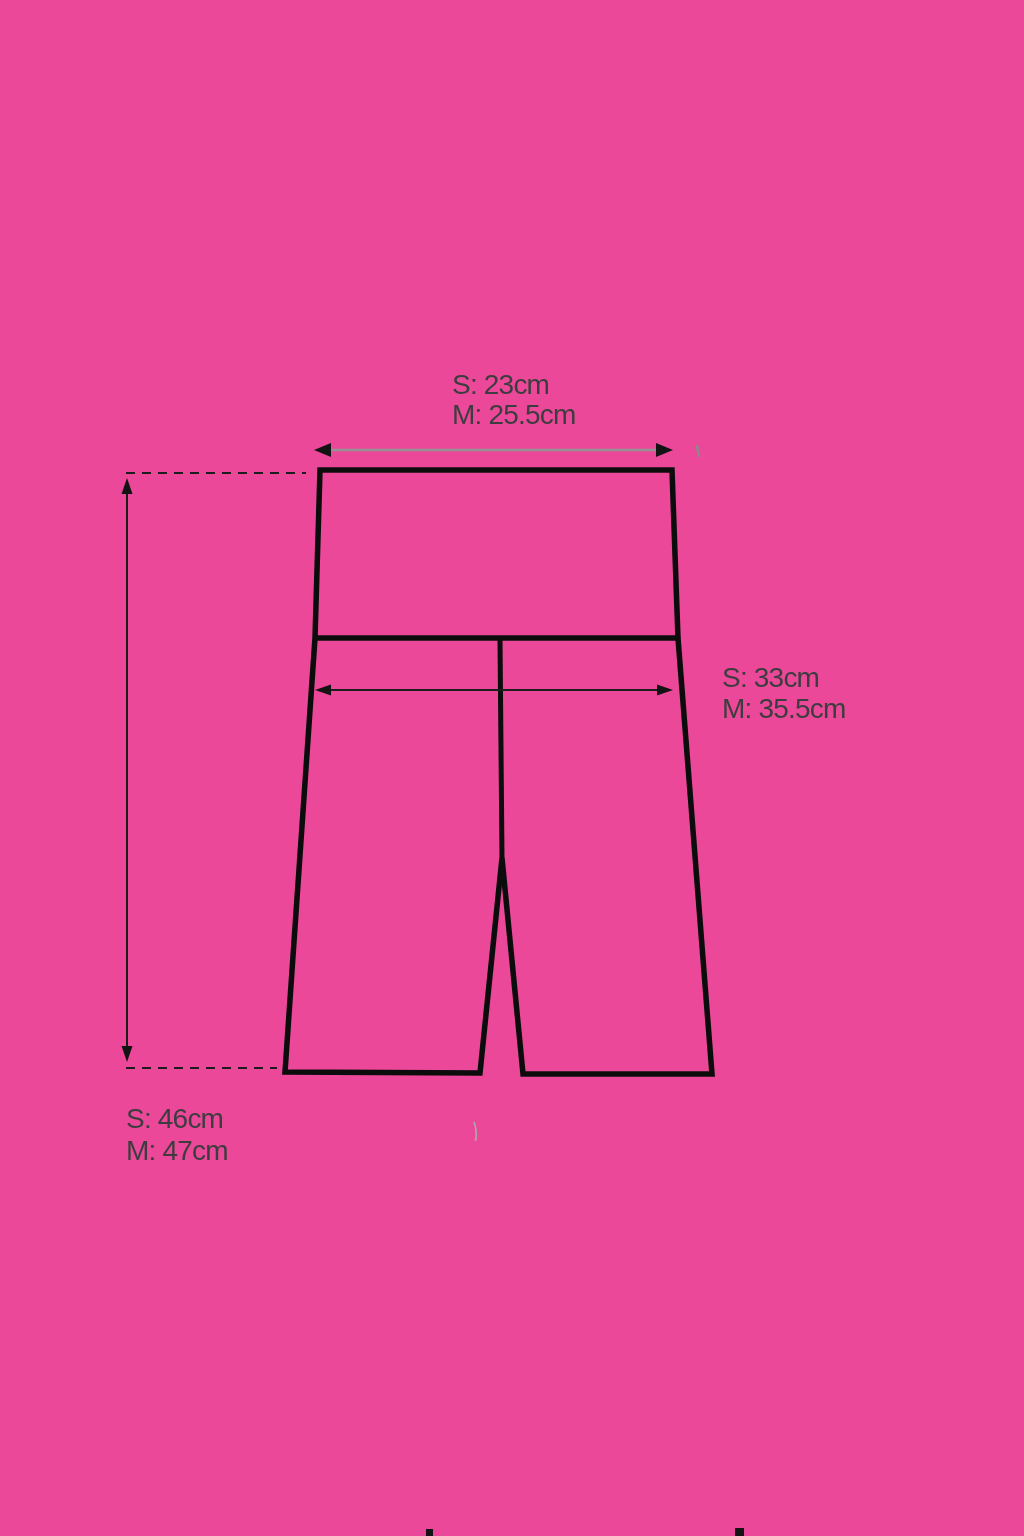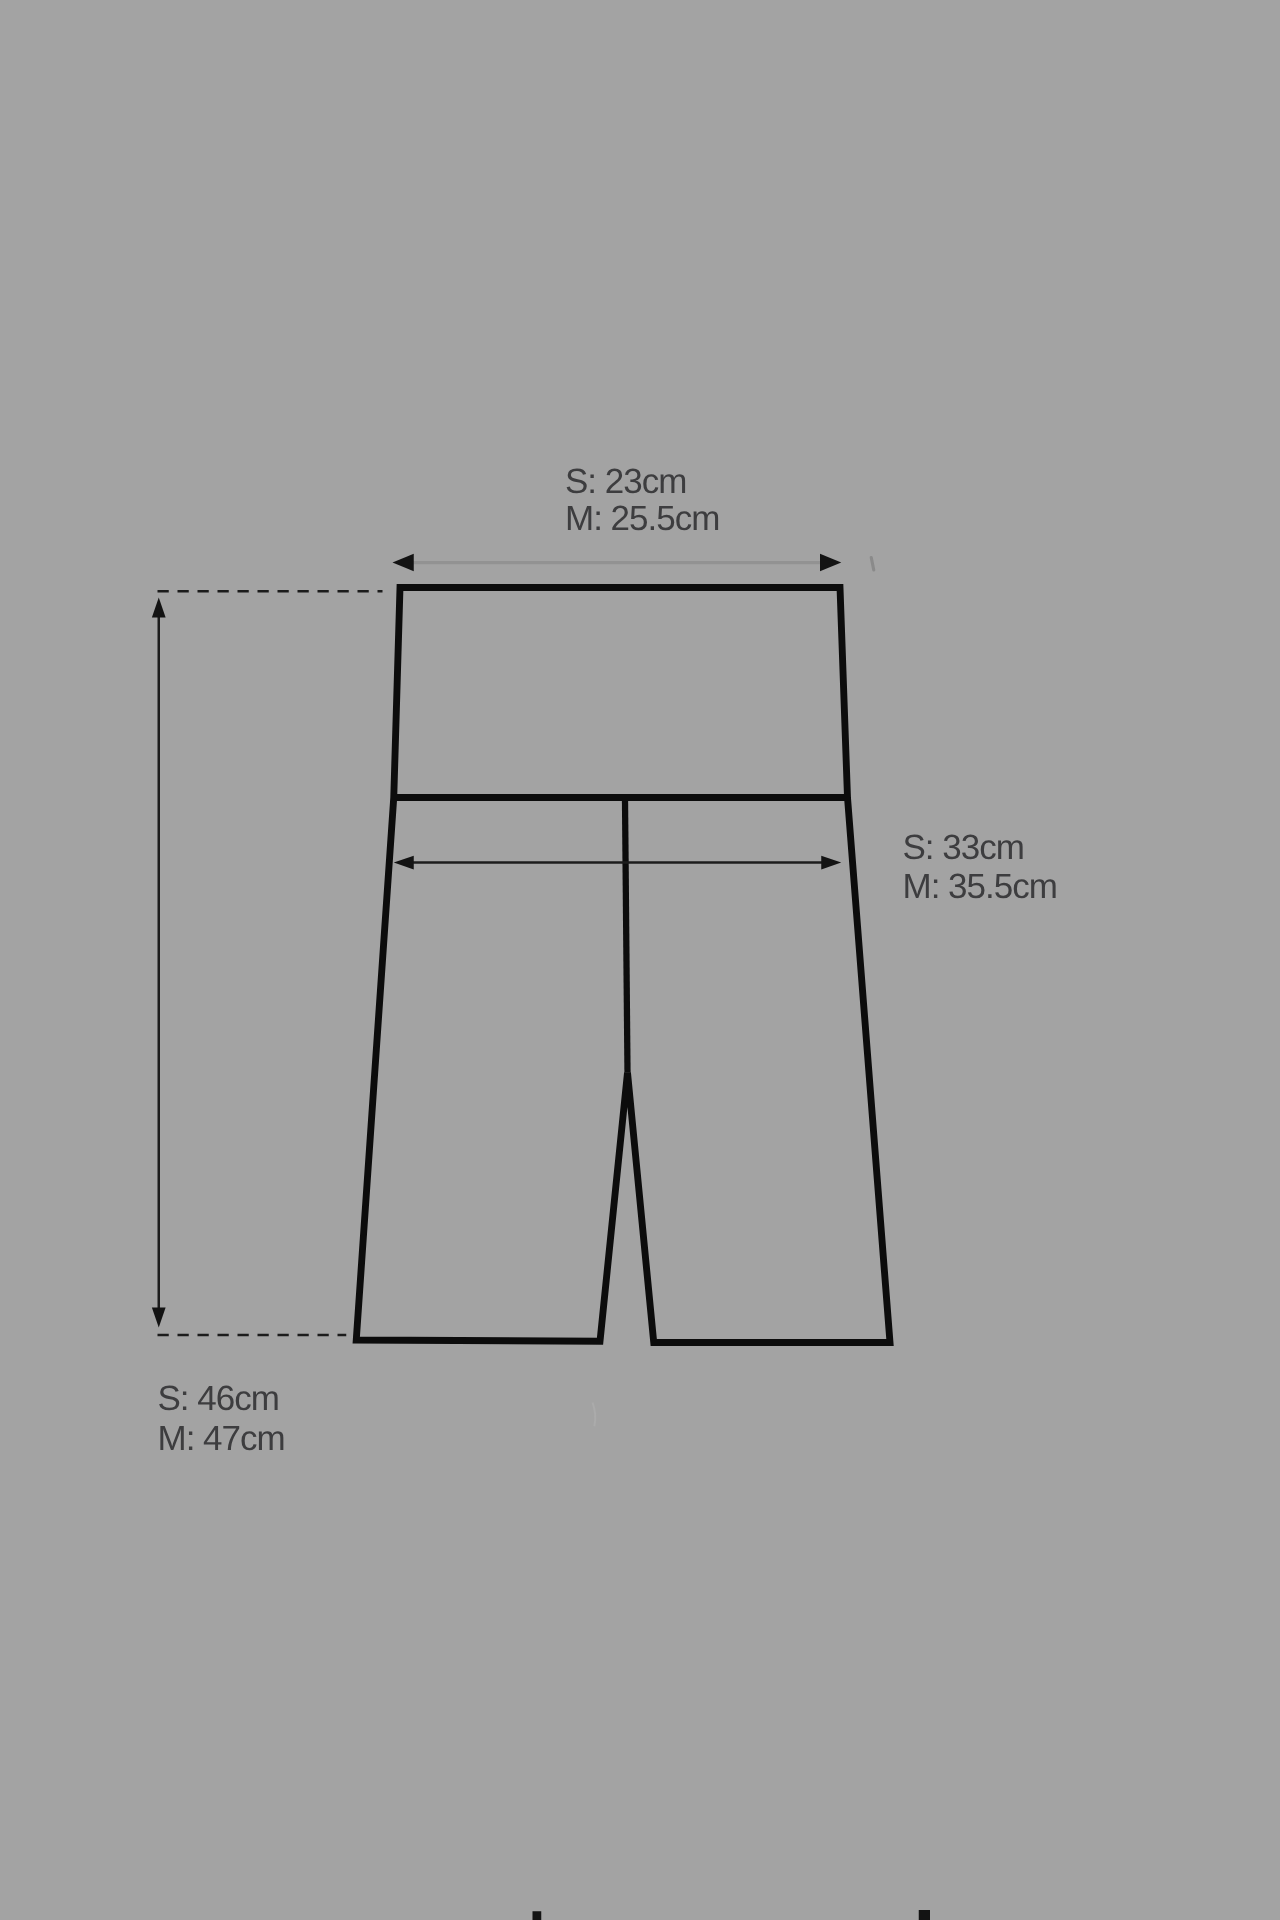--- a/index.html
+++ b/index.html
@@ -4,21 +4,21 @@
 <style>
   html, body {
     margin: 0;
     padding: 0;
     background: #ffffff;
   }
   .page {
     position: relative;
     width: 1024px;
     height: 1536px;
-    background: #a3a3a3;
+    background: #ec4899;
     overflow: hidden;
   }
   svg {
     display: block;
     position: absolute;
     left: 0;
     top: 0;
   }
   .dim-label {
     font-family: "Liberation Sans", sans-serif;

